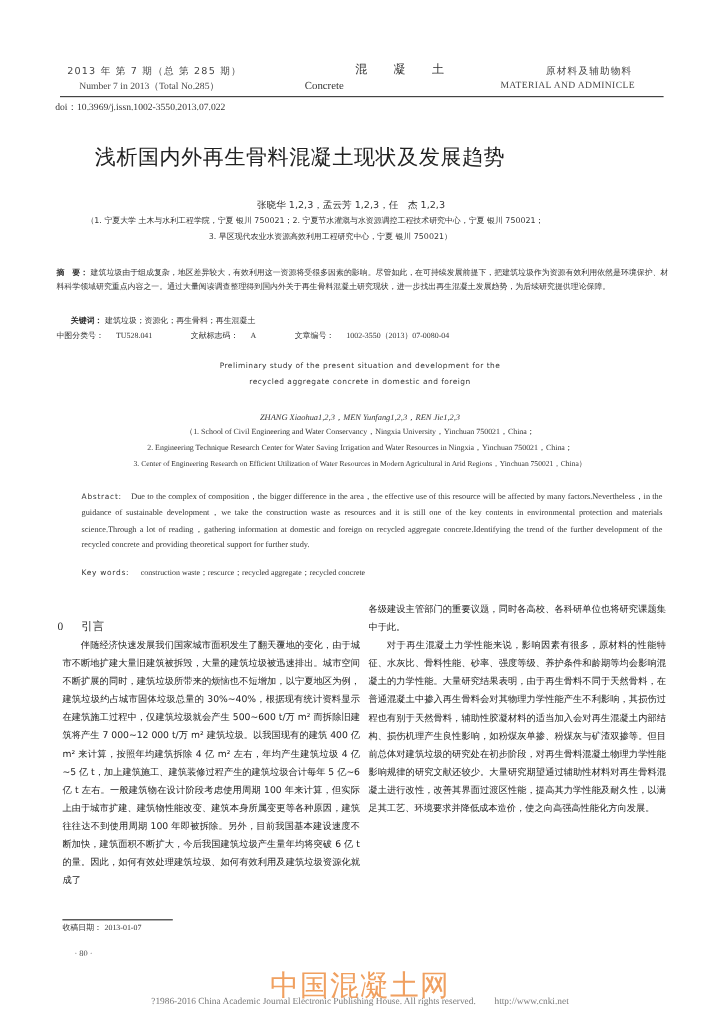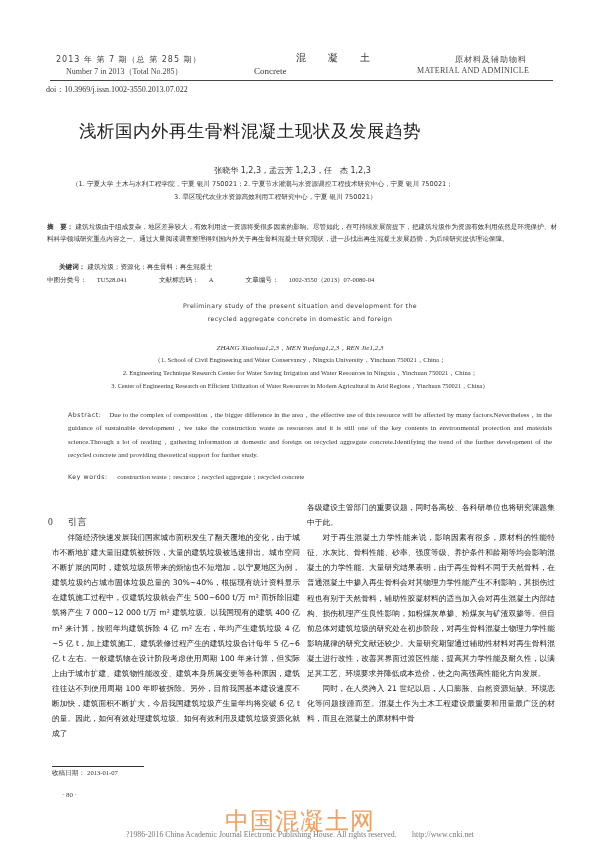--- a/index.html
+++ b/index.html
@@ -103,21 +103,20 @@
   <span>引言</span>
 </div>
 
 <div class="abs col col-left">
   <p class="indent">伴随经济快速发展我们国家城市面积发生了翻天覆地的变化，由于城市不断地扩建大量旧建筑被拆毁，大量的建筑垃圾被迅速排出。城市空间不断扩展的同时，建筑垃圾所带来的烦恼也不短增加，以宁夏地区为例，建筑垃圾约占城市固体垃圾总量的 30%~40%，根据现有统计资料显示在建筑施工过程中，仅建筑垃圾就会产生 500~600 t/万 m² 而拆除旧建筑将产生 7 000~12 000 t/万 m² 建筑垃圾。以我国现有的建筑 400 亿 m² 来计算，按照年均建筑拆除 4 亿 m² 左右，年均产生建筑垃圾 4 亿~5 亿 t，加上建筑施工、建筑装修过程产生的建筑垃圾合计每年 5 亿~6 亿 t 左右。一般建筑物在设计阶段考虑使用周期 100 年来计算，但实际上由于城市扩建、建筑物性能改变、建筑本身所属变更等各种原因，建筑往往达不到使用周期 100 年即被拆除。另外，目前我国基本建设速度不断加快，建筑面积不断扩大，今后我国建筑垃圾产生量年均将突破 6 亿 t 的量。因此，如何有效处理建筑垃圾、如何有效利用及建筑垃圾资源化就成了</p>
 </div>
 
 <div class="abs col col-right">
   <p>各级建设主管部门的重要议题，同时各高校、各科研单位也将研究课题集中于此。</p>
   <p class="indent">对于再生混凝土力学性能来说，影响因素有很多，原材料的性能特征、水灰比、骨料性能、砂率、强度等级、养护条件和龄期等均会影响混凝土的力学性能。大量研究结果表明，由于再生骨料不同于天然骨料，在普通混凝土中掺入再生骨料会对其物理力学性能产生不利影响，其损伤过程也有别于天然骨料，辅助性胶凝材料的适当加入会对再生混凝土内部结构、损伤机理产生良性影响，如粉煤灰单掺、粉煤灰与矿渣双掺等。但目前总体对建筑垃圾的研究处在初步阶段，对再生骨料混凝土物理力学性能影响规律的研究文献还较少。大量研究期望通过辅助性材料对再生骨料混凝土进行改性，改善其界面过渡区性能，提高其力学性能及耐久性，以满足其工艺、环境要求并降低成本造价，使之向高强高性能化方向发展。</p>
-  <p class="indent">同时，在人类跨入 21 世纪以后，人口膨胀、自然资源短缺、环境恶化等问题接踵而至。混凝土作为土木工程建设最重要和用量最广泛的材料，而且在混凝土的原材料中骨</p>
 </div>
 
 <div class="abs footnote-line"></div>
 <div class="abs received">
   <span>收稿日期：</span>
   <span class="val">2013-01-07</span>
 </div>
 <div class="abs page-num">· 80 ·</div>
 
 <div class="abs watermark" style="color: rgb(240, 160, 96);">中国混凝土网</div>

